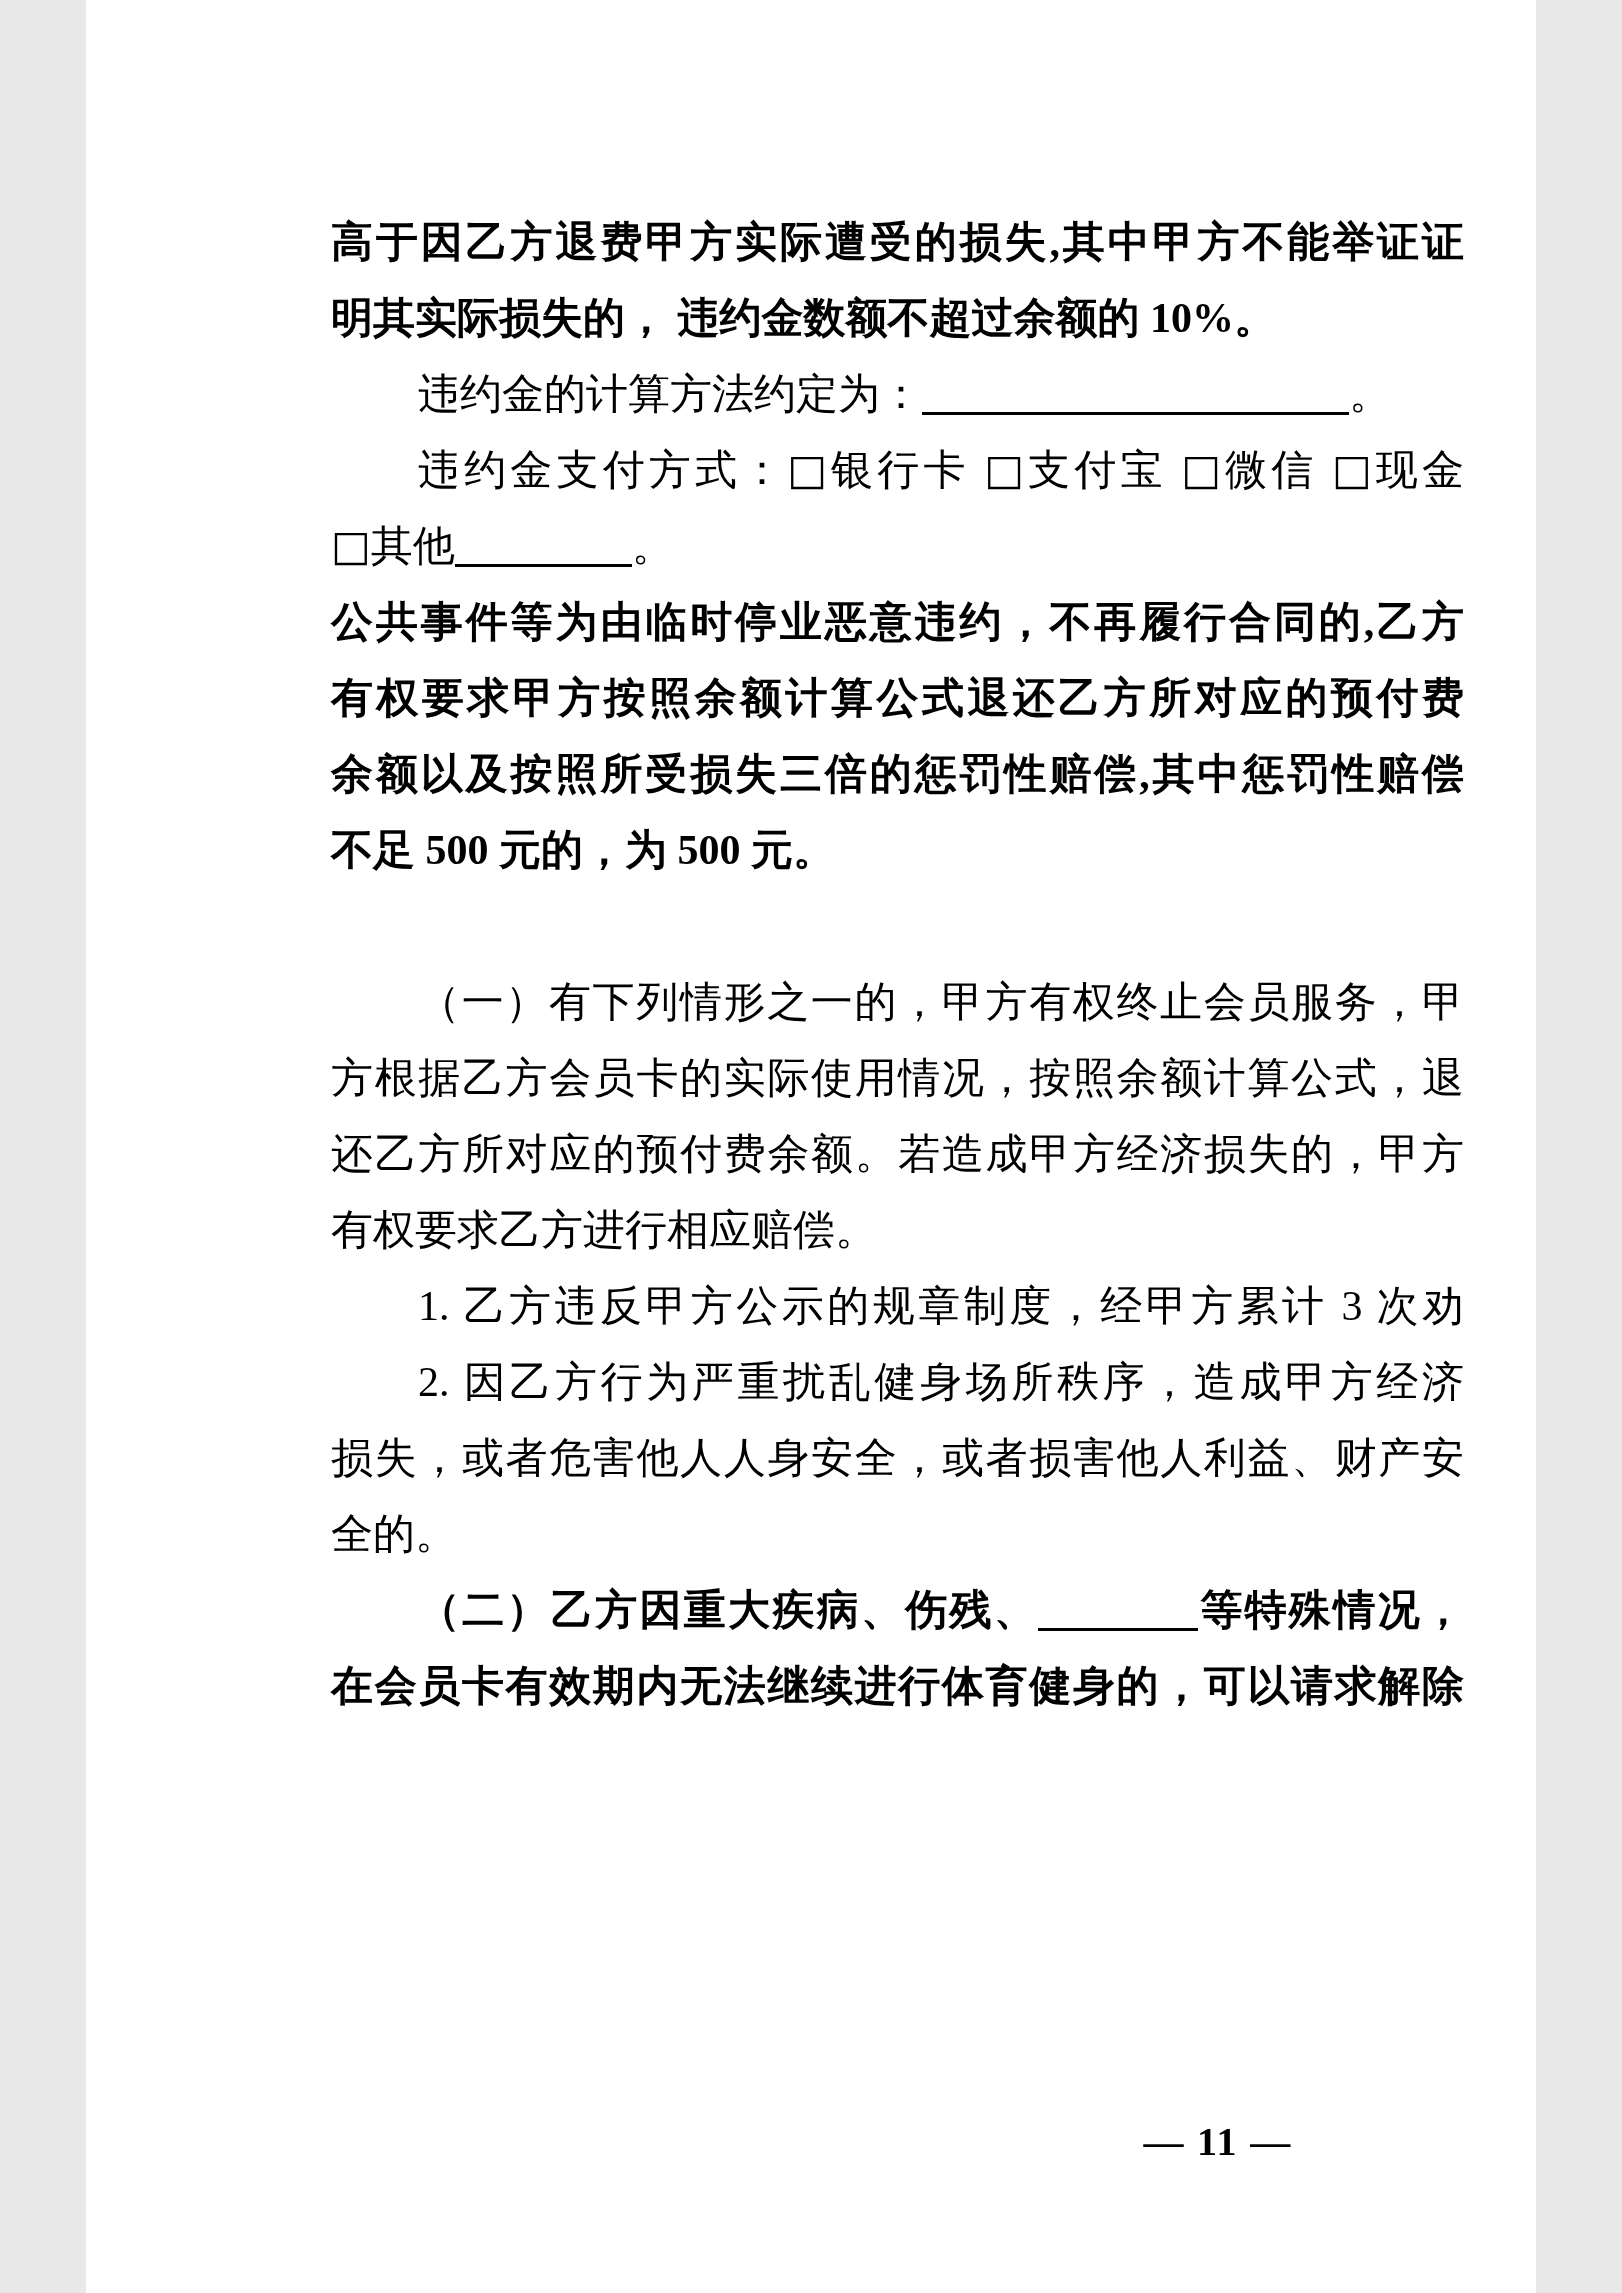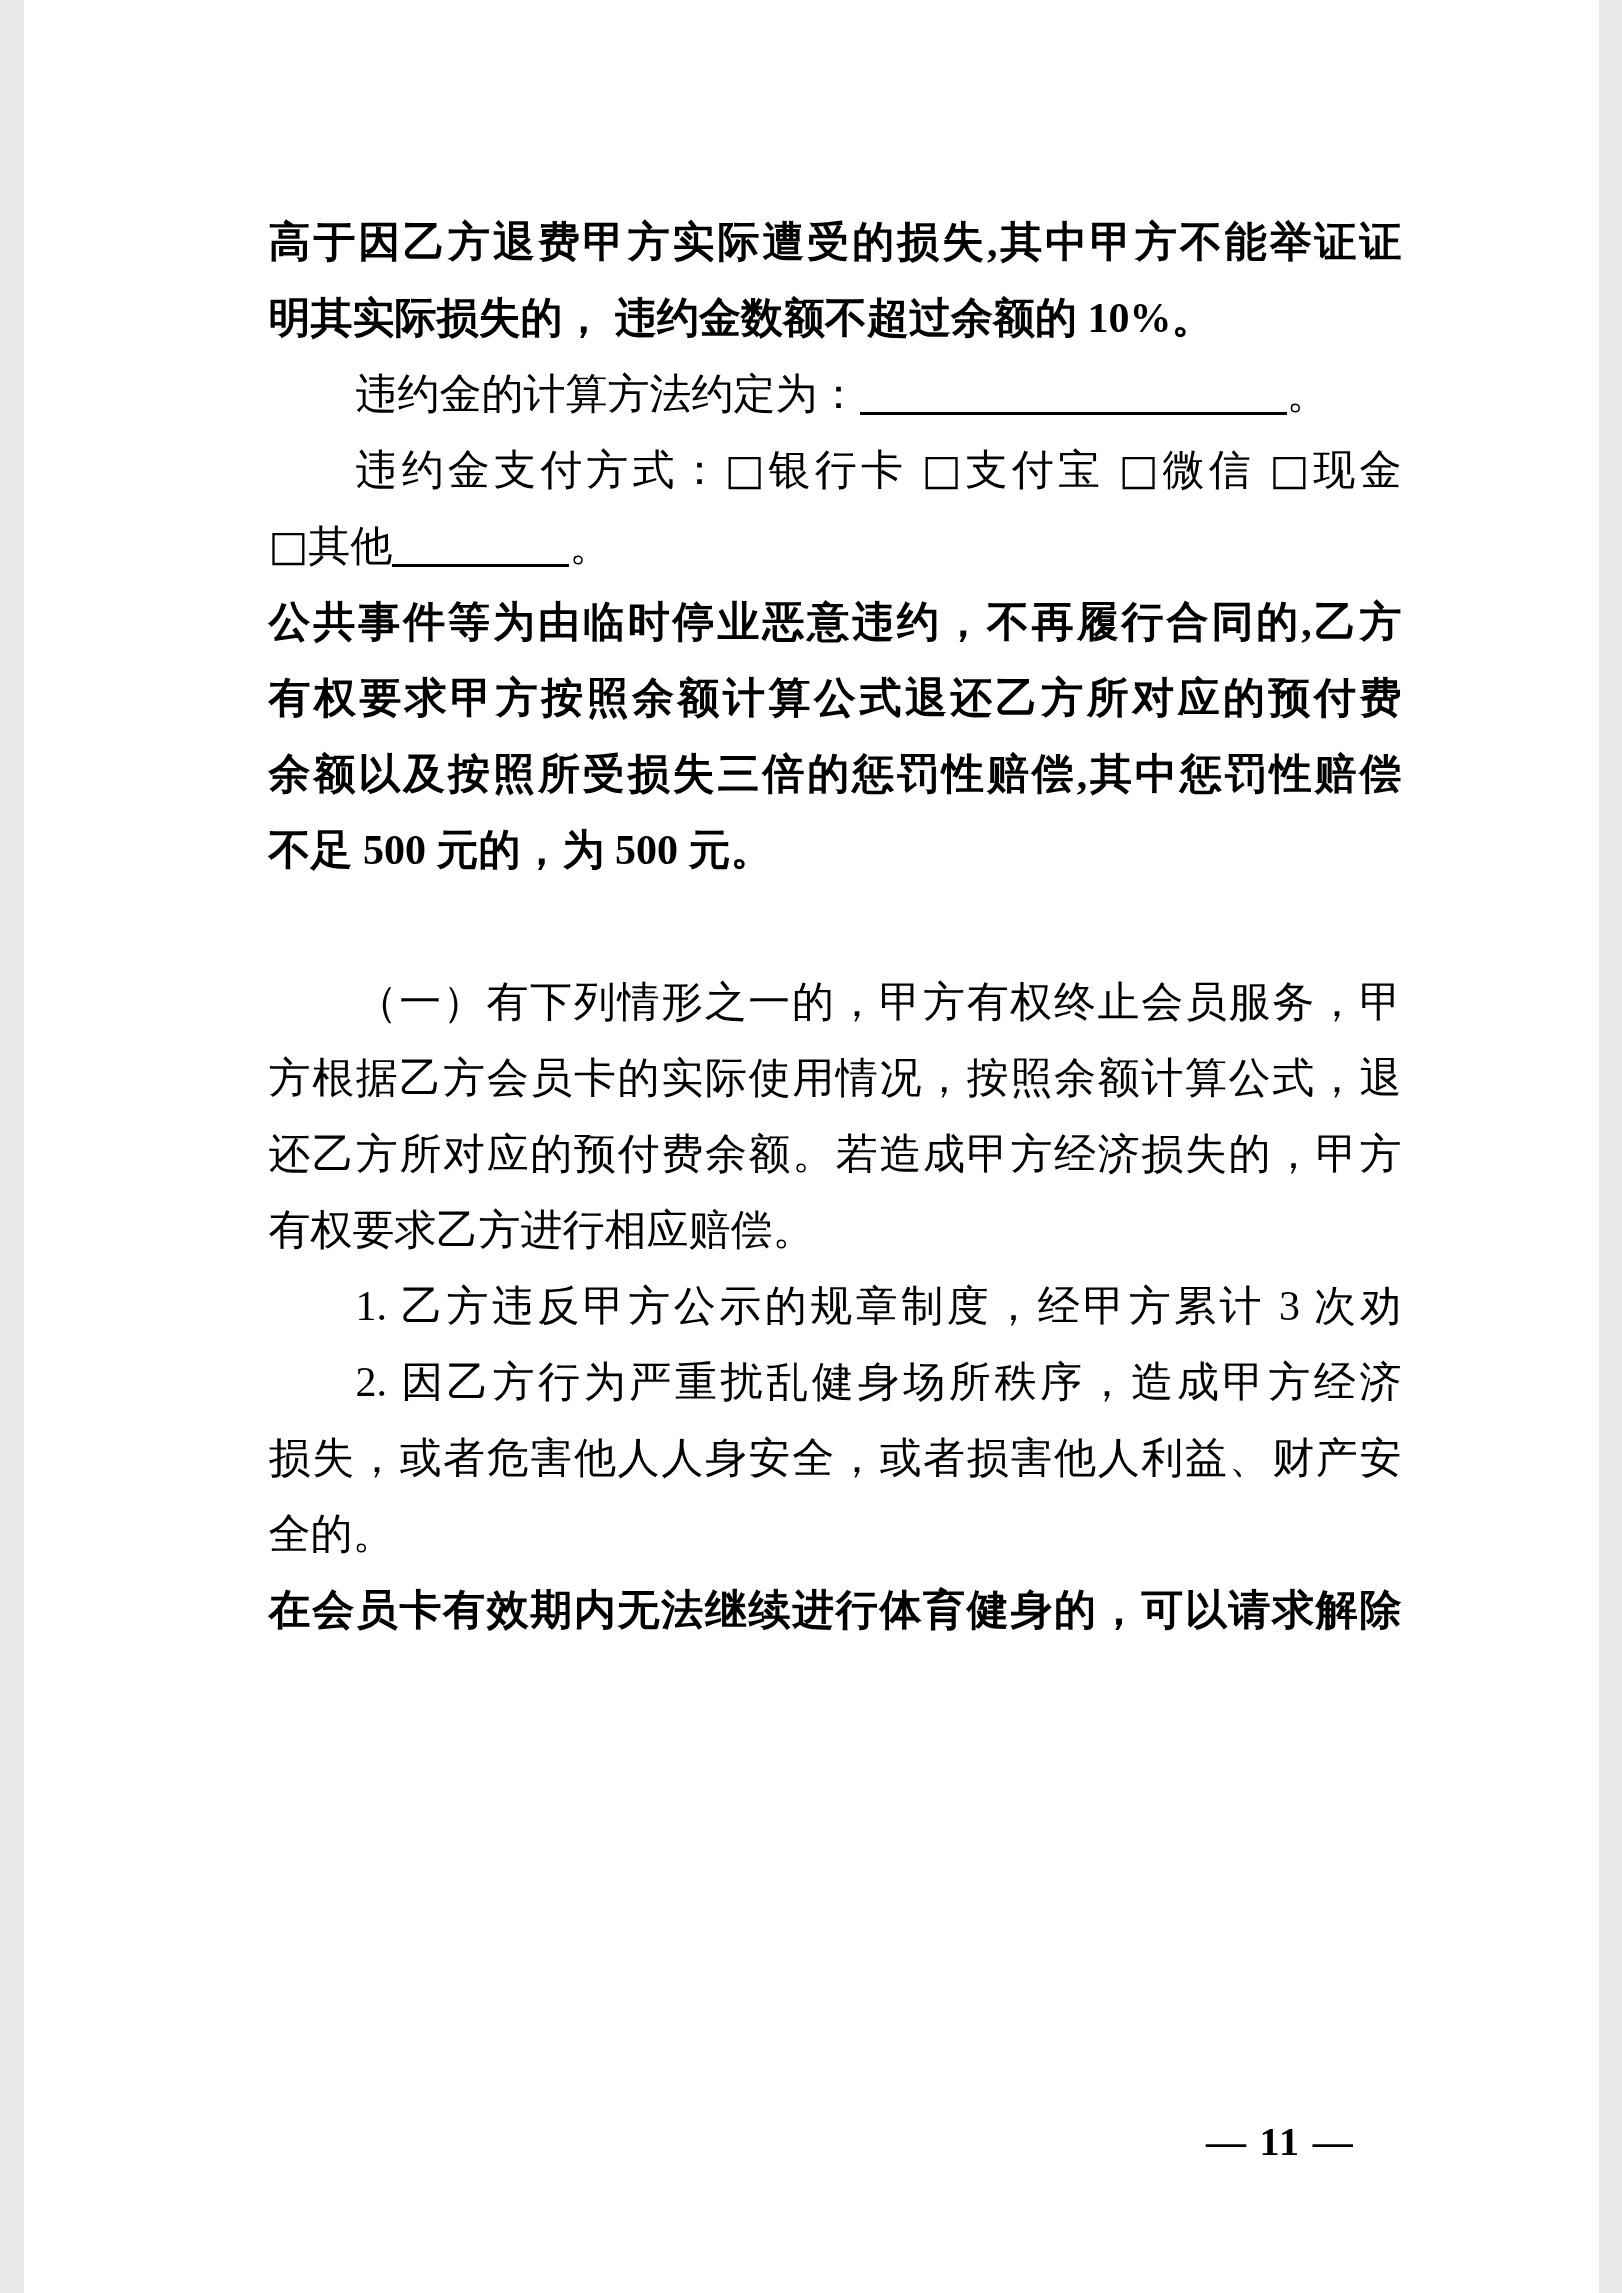--- a/index.html
+++ b/index.html
@@ -1,18 +1,18 @@
 <!DOCTYPE html>
 <html style="font-size:14.5px"><head>
 <meta charset="utf-8">
 <style>
   html,body { margin:0; padding:0; background:#e8e8e8; }
   .page {
     position:relative;
-    width:1575px; height:2294px;
+    width:1450px; height:2294px;
     margin:0 auto;
     background:#ffffff;
     color:#000;
     font-family:"Liberation Serif","DejaVu Serif",serif;
     overflow:hidden;
   }
   .content {
     position:absolute;
     left:245px; top:204px;
     width:1133px;
@@ -82,20 +82,21 @@
 
     <div class="ln ind j"><span>1. 乙方违反甲方公示的规章制度，经甲方累计 3 次劝</span></div>
 
 
     <div class="ln ind j"><span>2. 因乙方行为严重扰乱健身场所秩序，造成甲方经济</span></div>
 
     <div class="ln j"><span>损失，或者危害他人人身安全，或者损害他人利益、财产安</span></div>
 
     <div class="ln"><span>全的。</span></div>
 
+    <div class="ln ind b j"><span>（二）乙方因重大疾病、伤残、</span><span class="blank w176"></span><span>等特殊情况，</span></div>
 
     <div class="ln b j"><span>在会员卡有效期内无法继续进行体育健身的，可以请求解除</span></div>
 
   </div>
 
   <div class="pageno">— 11 —</div>
 </div>
 
 
 </body></html>

